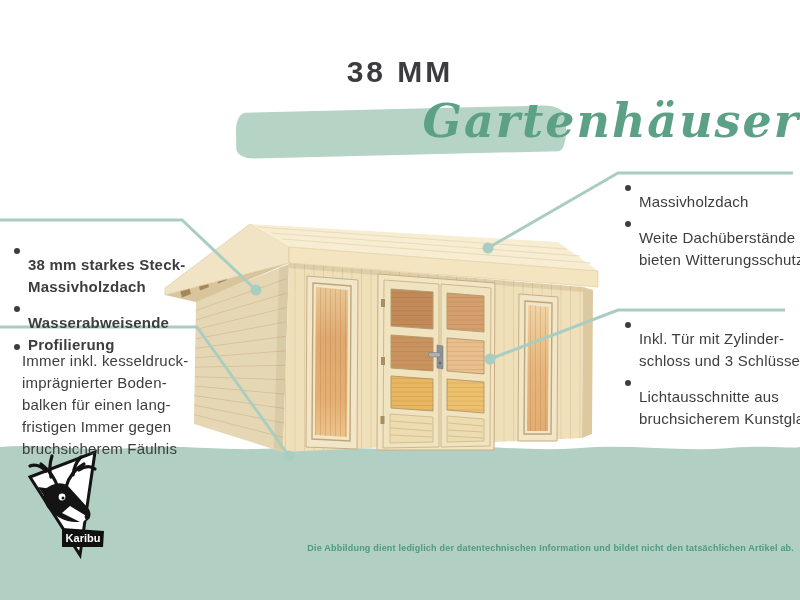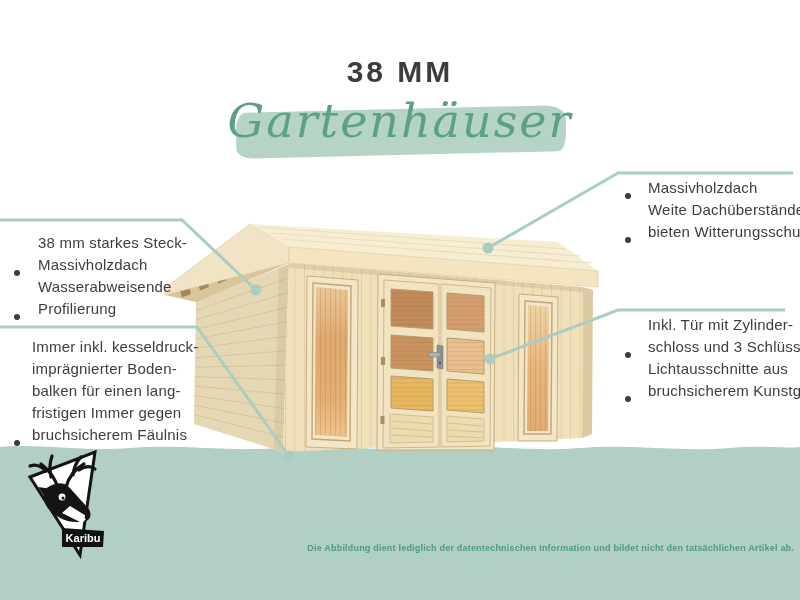--- a/index.html
+++ b/index.html
@@ -3,28 +3,28 @@
 <meta charset="utf-8">
 <style>
   html,body{margin:0;padding:0;}
   .canvas{position:relative;width:800px;height:600px;background:#ffffff;overflow:hidden;
           font-family:"Liberation Sans",sans-serif;color:#3d3d3f;}
   .scene{position:absolute;left:0;top:0;width:800px;height:600px;}
   .page-title{position:absolute;left:0;right:0;top:55px;text-align:center;
               font-size:30px;letter-spacing:3px;color:#3c3c3e;font-weight:700;}
   .brush{position:absolute;left:236px;top:109px;width:330px;height:46px;background:#b5d4c6;
          transform:rotate(-1.4deg);border-radius:10px 22px 8px 18px / 18px 12px 20px 10px;}
-  .page-subtitle{position:absolute;left:0;right:0;top:94px;text-align:center;
-                 font-family:"DejaVu Serif",serif;font-style:italic;font-weight:normal;
+  .page-subtitle{position:absolute;left:0;right:0;top:94px;text-align:right;
+                 font-family:"DejaVu Serif",serif;font-style:italic;font-weight:bold;
                  font-size:46px;letter-spacing:2px;color:#5ca186;}
   .feat{position:absolute;font-size:15px;line-height:22px;letter-spacing:0.2px;}
-  .feat .row{display:flex;align-items:flex-end;}
+  .feat .row{display:flex;align-items:flex-start;flex-direction:column;}
   .feat .dot{flex:none;width:6px;height:6px;border-radius:50%;background:#3d3d3f;margin-top:8px;}
   .feat .lines{margin-left:12px;white-space:nowrap;}
-  #feat-left-top{left:10px;top:232px;width:190px;}
+  #feat-left-top{left:10px;top:240px;width:190px;font-weight:bold;}
   #feat-left-top .dot{margin-left:4px;}
   #feat-left-top .lines{margin-left:18px;}
   #feat-left-bottom{left:10px;top:336px;width:200px;}
   #feat-left-bottom .dot{margin-left:4px;}
   #feat-right-top{left:622px;top:177px;width:176px;}
   #feat-right-top .dot{margin-left:3px;}
   #feat-right-top .lines{margin-left:17px;}
   #feat-right-bottom{left:622px;top:314px;width:176px;}
   #feat-right-bottom .dot{margin-left:3px;}
   #feat-right-bottom .lines{margin-left:17px;}

